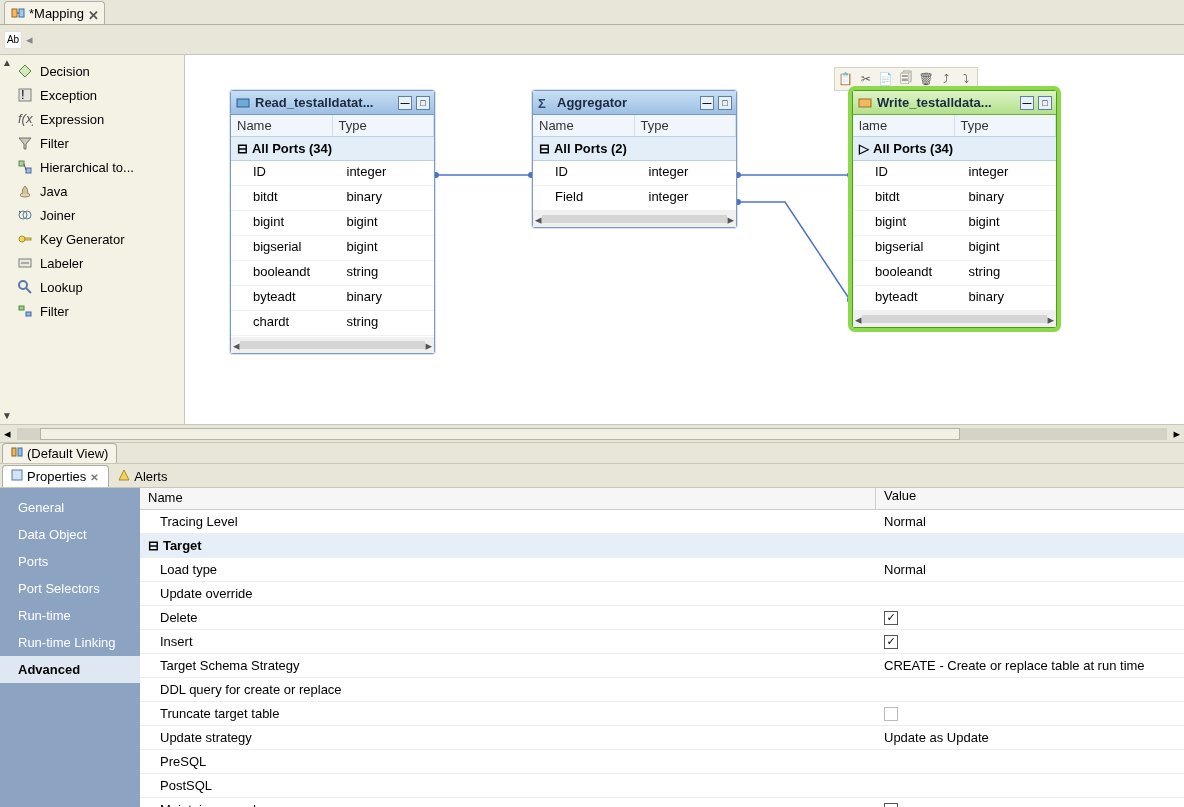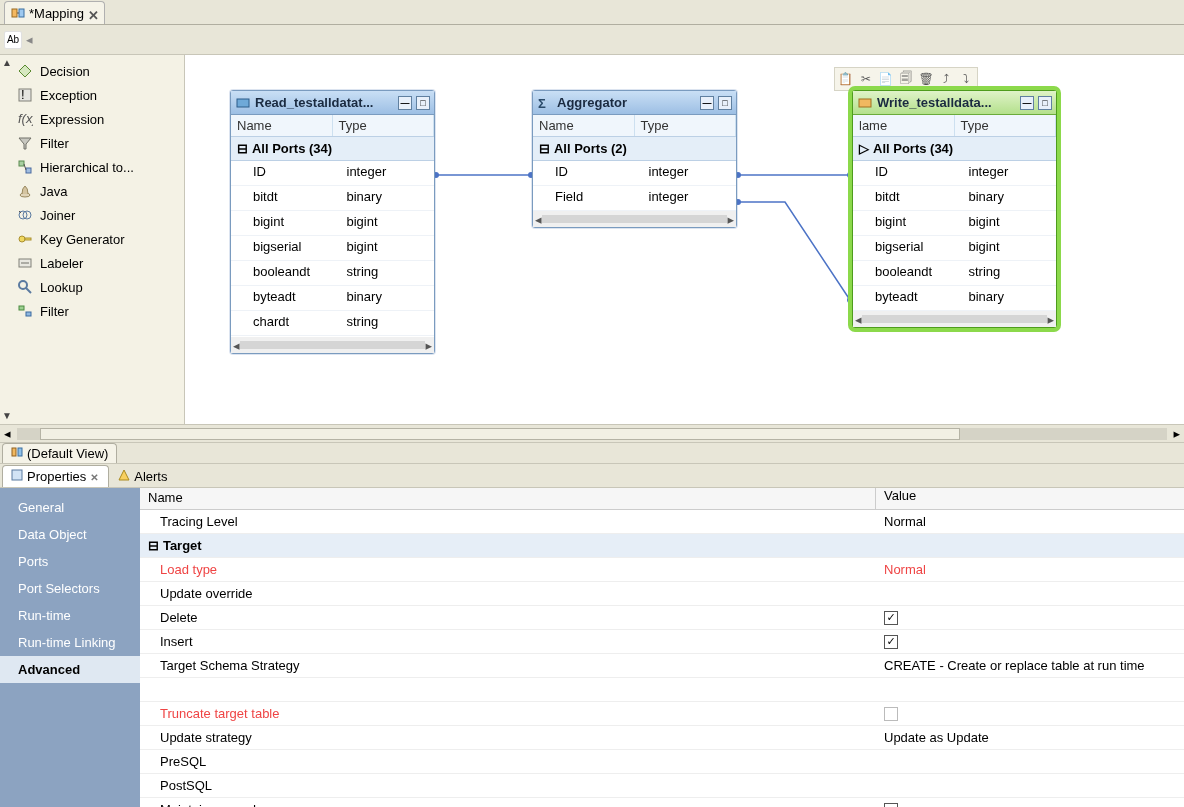--- a/index.html
+++ b/index.html
@@ -69,21 +69,21 @@
 .props-side div.active { background:#dfe8f2; color:#000; font-weight:bold;}
 .props-table { flex:1; overflow:auto; }
 .pt-head { display:flex; height:22px; background:#f6f6f6; border-bottom:1px solid #ccc;}
 .pt-head div:first-child{ flex:0 0 736px; padding:2px 8px; border-right:1px solid #ccc;}
 .pt-head div:last-child{ flex:1; padding:0 8px;}
 .pt-row { display:flex; height:24px; border-bottom:1px solid #eee; align-items:center;}
 .pt-row .n { flex:0 0 736px; padding:2px 8px 2px 20px;}
 .pt-row .v { flex:1; padding:2px 8px; display:flex;align-items:center; gap:4px;}
 .pt-row.group { background:#e6eef7; font-weight:bold;}
 .pt-row.group .n { padding-left:8px;}
-.pt-row.disabled .n,.pt-row.disabled .v { color:#ef4444;}
+.pt-row.disabled .n,.pt-row.disabled .v { color:#000000;}
 .chk { width:14px;height:14px;border:1px solid #555;display:inline-flex;align-items:center;justify-content:center;font-size:11px;line-height:1;}
 </style>
 </head>
 <body>
 
 <div class="top-tabs">
   <div class="top-tab">
     <span class="tab-icon-mapping">
       <svg width="14" height="14">
           <rect x="1" y="3" width="5" height="8" fill="#f4b860" stroke="#9a6a20"></rect>
@@ -458,20 +458,21 @@
           <div class="n">Insert</div>
           <div class="v">
             <span class="chk">✓</span>
           </div>
         </div>
         <div class="pt-row">
           <div class="n">Target Schema Strategy</div>
           <div class="v">CREATE - Create or replace table at run time</div>
         </div>
         <div class="pt-row">
+          <div class="n">DDL query for create or replace</div>
           <div class="v"></div>
         </div>
         <div class="pt-row disabled">
           <div class="n">Truncate target table</div>
           <div class="v">
             <span class="chk" style="border-color:#bbb;"></span>
           </div>
         </div>
         <div class="pt-row">
           <div class="n">Update strategy</div>

